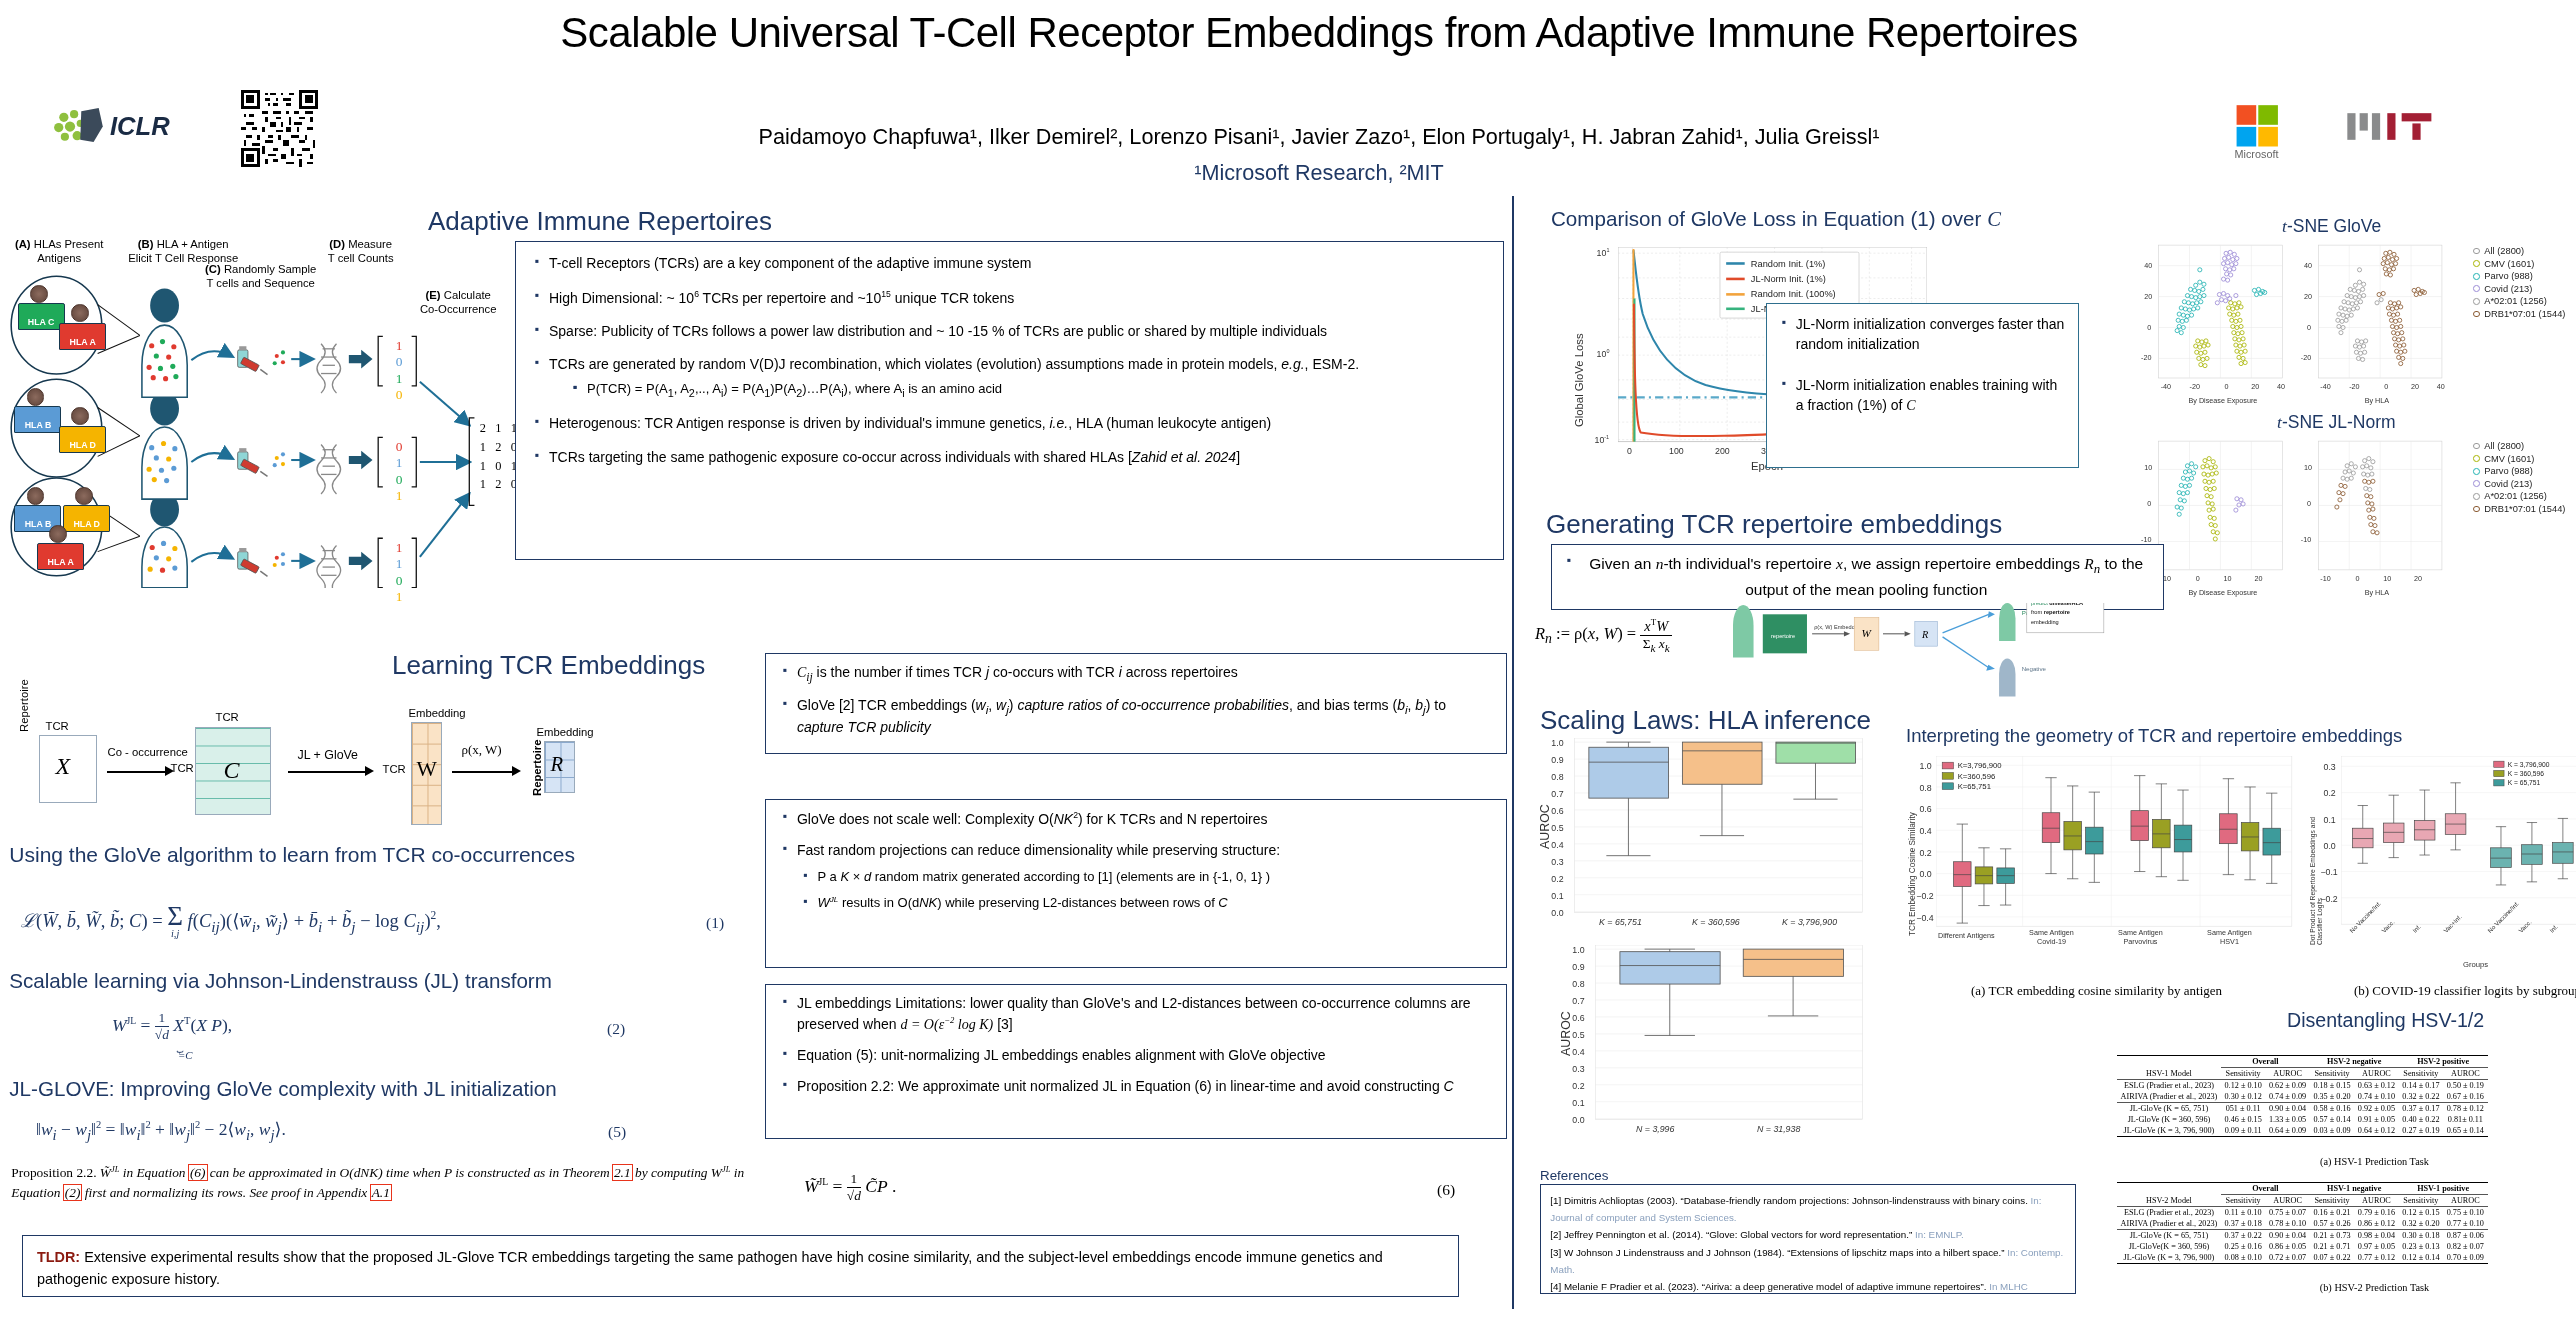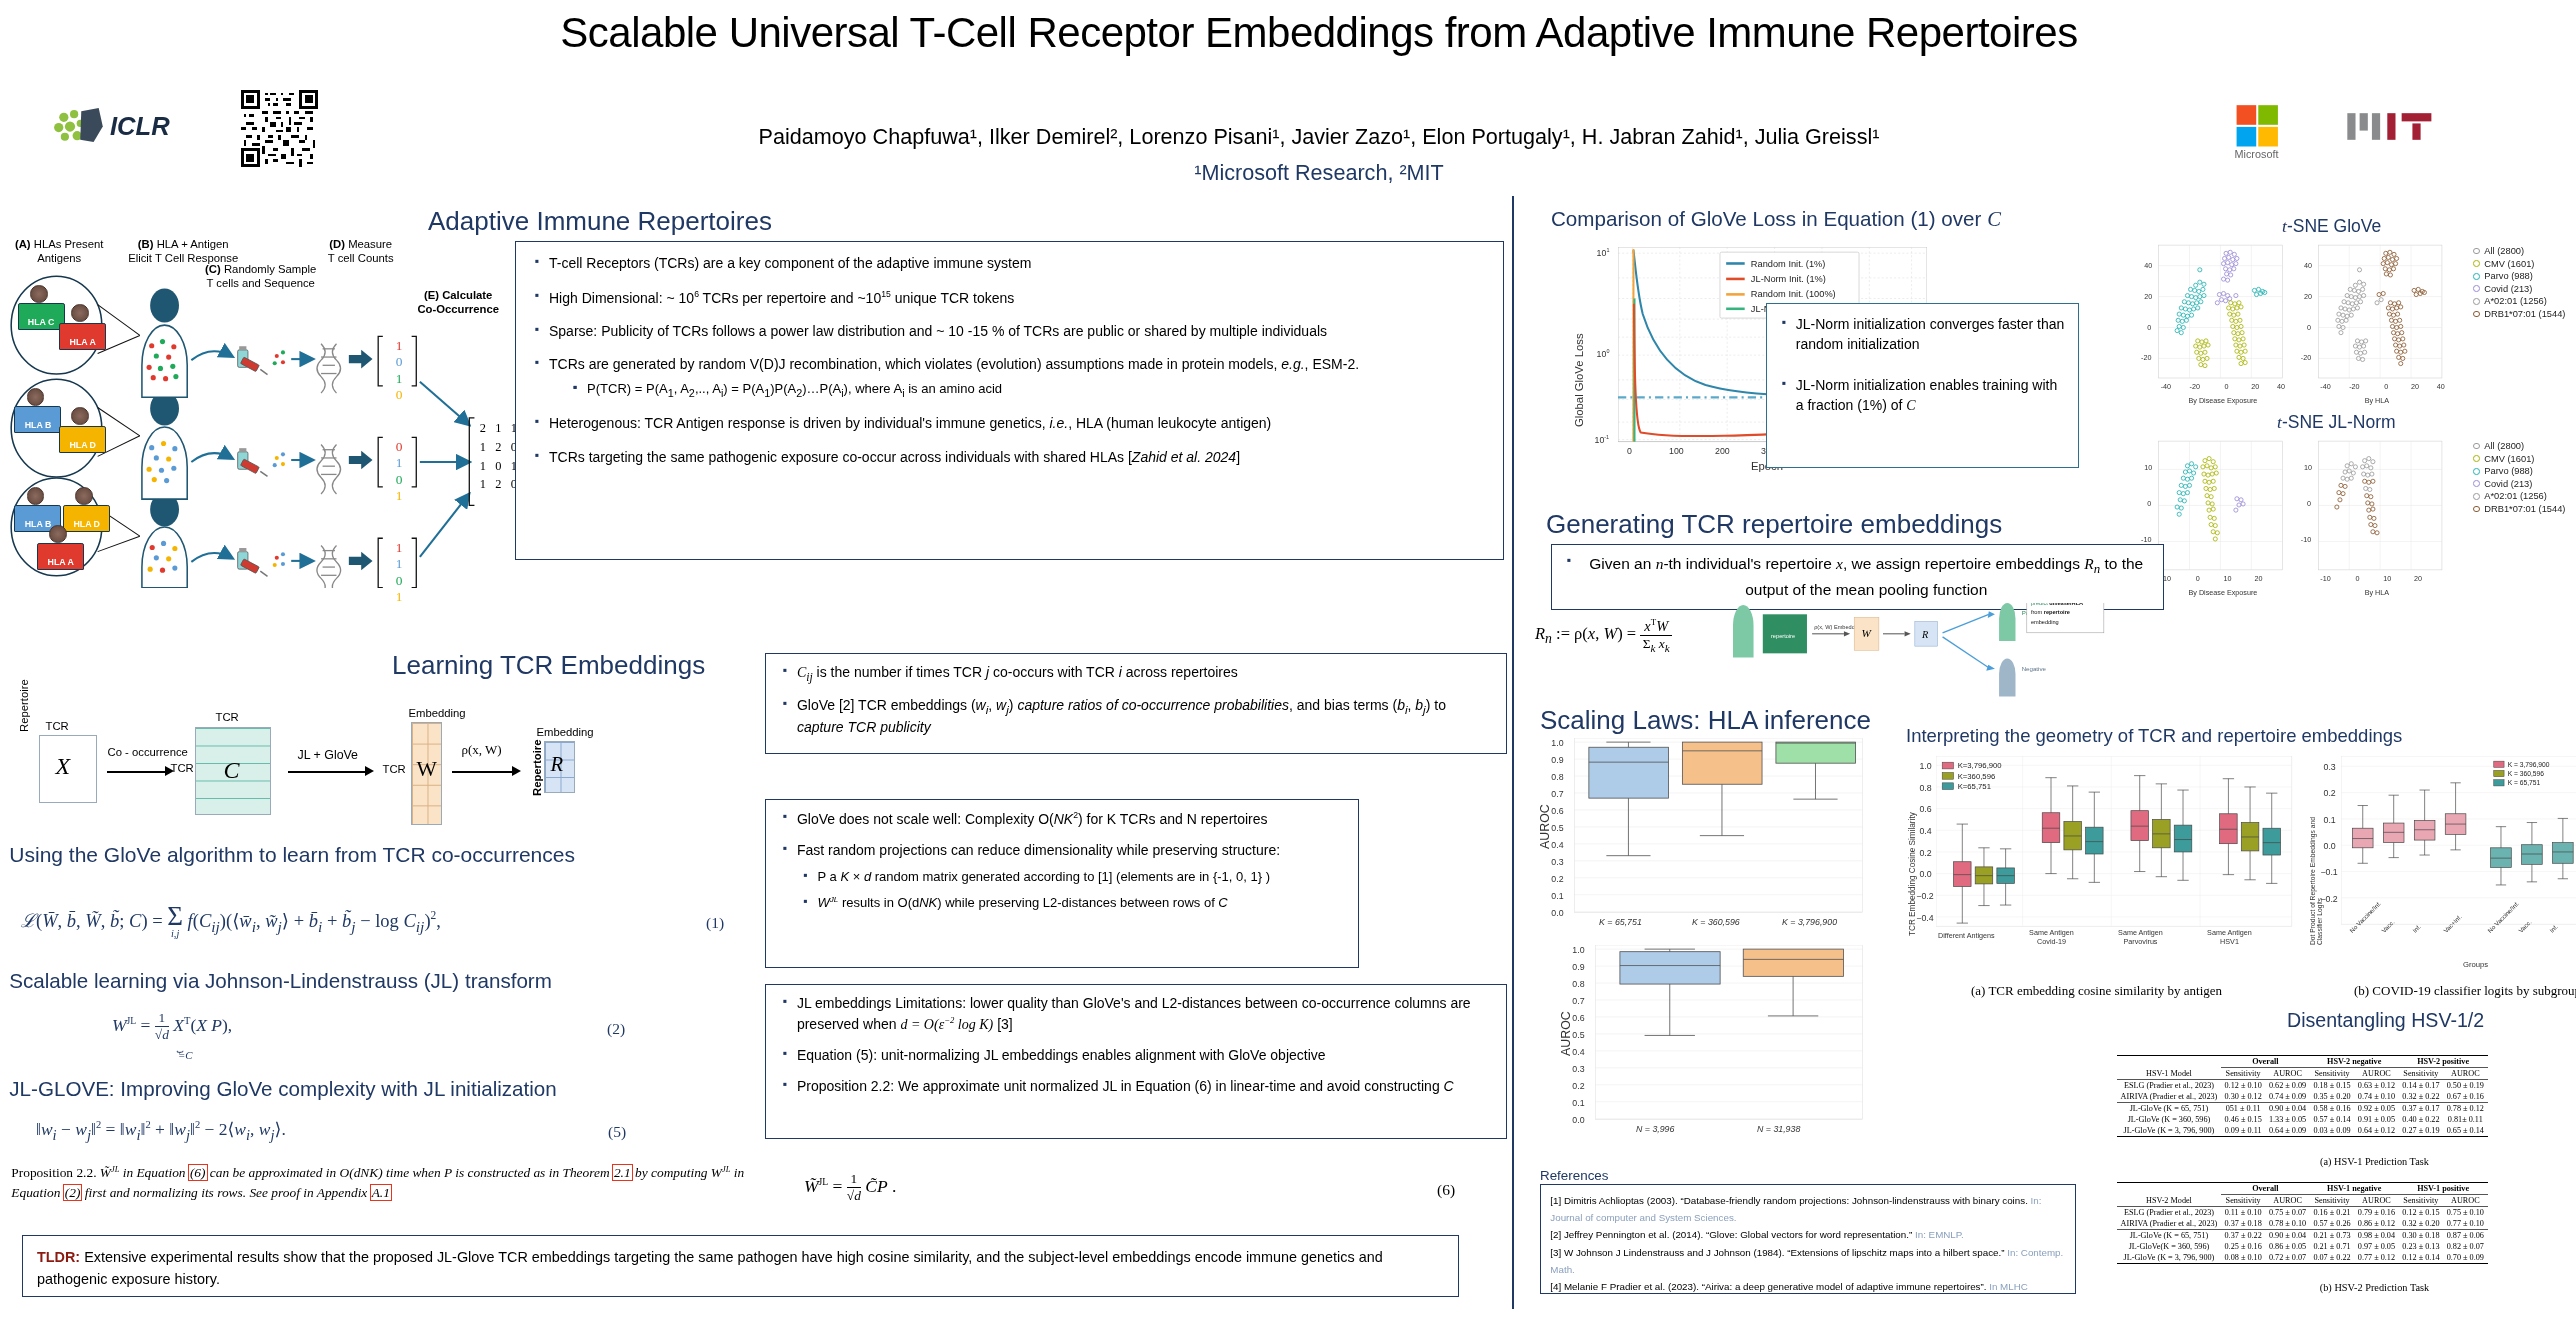--- a/index.html
+++ b/index.html
@@ -234,21 +234,21 @@
     <div class="lbl" style="left:111px;top:10.3px;width:134px;font-size:11.3px;font-weight:bold;">
       (B) <span style="font-weight:normal">HLA + Antigen<br>Elicit T Cell Response</span>
     </div>
     <div class="lbl" style="left:191px;top:35px;width:129px;font-size:11.3px;font-weight:bold;">
       (C) <span style="font-weight:normal">Randomly Sample<br>T cells and Sequence</span>
     </div>
     <div class="lbl" style="left:304px;top:10.3px;width:103px;font-size:11.3px;font-weight:bold;">
       (D) <span style="font-weight:normal">Measure<br>T cell Counts</span>
     </div>
     <div class="lbl" style="left:412px;top:61px;width:82px;font-size:11.3px;font-weight:bold;">
-      (E) <span style="font-weight:bold">Calculate<br>Co-Occurrence</span>
+      (E) <span style="font-weight:normal">Calculate<br>Co-Occurrence</span>
     </div>
 
     <svg width="489" height="361" style="position:absolute;left:0;top:0;" viewBox="0 0 950 700">
 
       <ellipse cx="100" cy="190" rx="88" ry="95" fill="none" stroke="#16384f" stroke-width="3"></ellipse>
       <ellipse cx="100" cy="390" rx="88" ry="95" fill="none" stroke="#16384f" stroke-width="3"></ellipse>
       <ellipse cx="100" cy="582" rx="88" ry="95" fill="none" stroke="#16384f" stroke-width="3"></ellipse>
 
       <line x1="180" y1="150" x2="262" y2="210" stroke="#111" stroke-width="2"></line>
       <line x1="180" y1="245" x2="262" y2="210" stroke="#111" stroke-width="2"></line>
@@ -529,21 +529,21 @@
     <ul class="blist" style="padding:9.3px 13.4px;">
       <li style="margin-bottom:9.3px;">
         <i style="font-family:'Liberation Serif',serif;">C<sub>ij</sub></i>  is the number if times TCR <i>j</i> co-occurs with TCR <i>i</i> across repertoires
       </li>
       <li>
         GloVe [2] TCR embeddings (<i>w<sub>i</sub></i>, <i>w<sub>j</sub></i>) <b><i>capture ratios of co-occurrence probabilities</i></b>, and bias terms (<i>b<sub>i</sub></i>, <i>b<sub>j</sub></i>) to <b><i>capture TCR publicity</i></b>
       </li>
     </ul>
   </div>
 
-  <div class="box" style="left:765px;top:799px;width:594px;height:169px;">
+  <div class="box" style="left:765px;top:799px;width:742px;height:169px;">
     <ul class="blist" style="padding:9.3px 13.4px;">
       <li style="margin-bottom:11.3px;">
         <b>GloVe does not scale well</b>: Complexity O(<i>NK</i><sup>2</sup>) for K TCRs and N repertoires</li>
       <li style="margin-bottom:7.2px;">
         <b>Fast random projections can reduce dimensionality while preserving structure:</b></li>
       <li class="sub" style="margin-bottom:7.2px;">
         P a <i>K</i> × <i>d</i>  random matrix generated according to [1]  <b>(elements are in {-1, 0, 1} )</b></li>
       <li class="sub">
         <i>W<sup>JL</sup></i> results in <b>O(d<i>NK</i>)</b> while preserving <b>L2-distances</b> between rows of <i>C</i></li>
     </ul>

